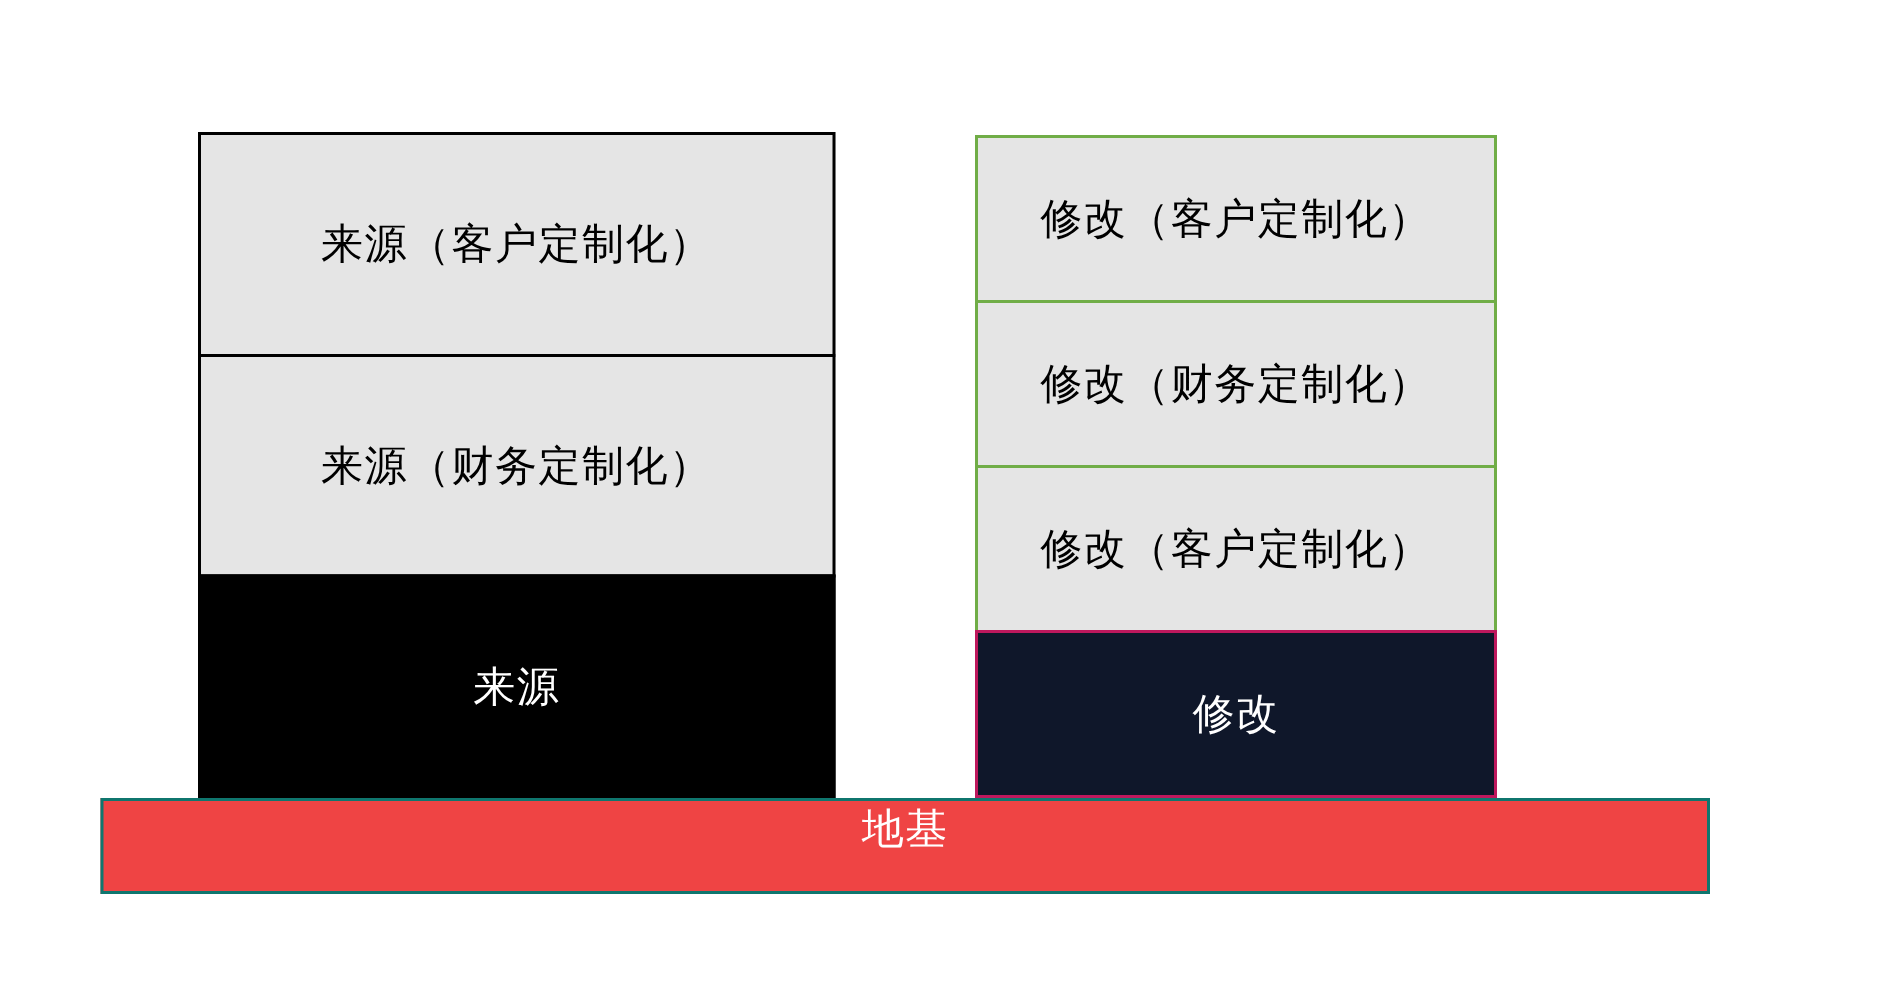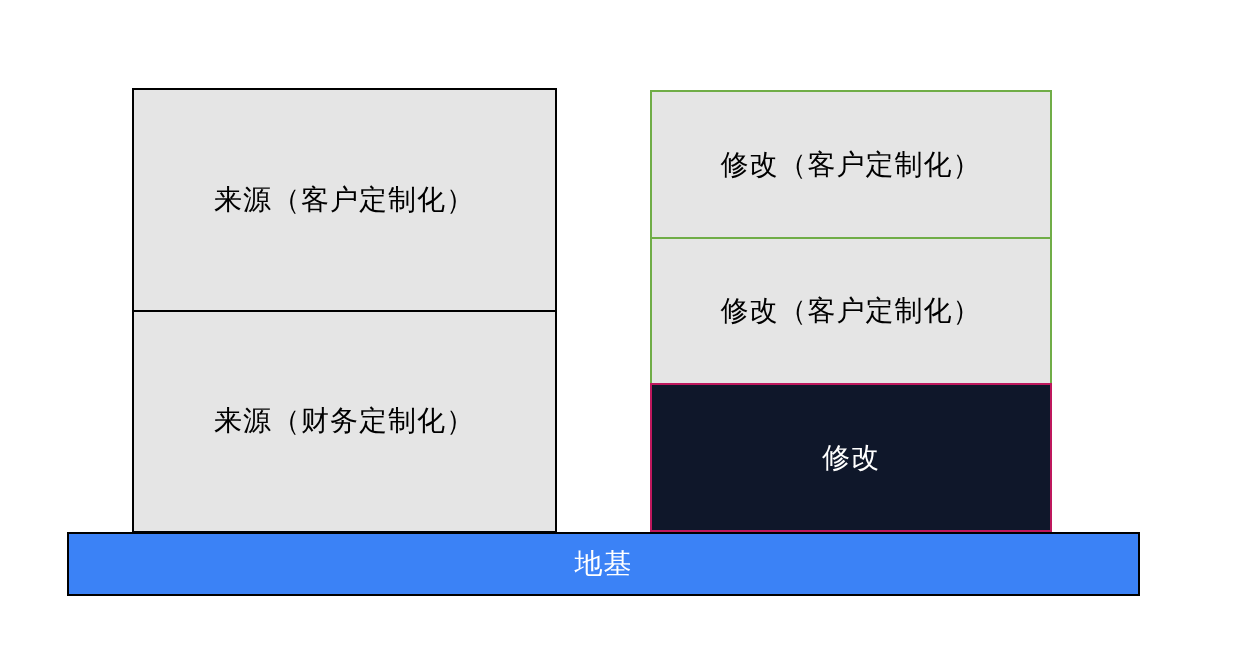--- a/index.html
+++ b/index.html
@@ -22,21 +22,21 @@
   }
   .stack-left {
     left: 132px;
     top: 88px;
     width: 425px;
     height: 445px;
   }
   .stack-right {
     left: 650px;
     top: 90px;
-    width: 402px;
+    width: 348px;
     height: 442px;
   }
   .box {
     flex: 1;
     box-sizing: border-box;
     display: flex;
     align-items: center;
     justify-content: center;
     font-size: 28px;
     line-height: 1.2;
@@ -64,47 +64,52 @@
     border: 2px solid #be185d;
     color: #ffffff;
   }
   .foundation {
     position: absolute;
     left: 67px;
     top: 532px;
     width: 1073px;
     height: 64px;
     box-sizing: border-box;
-    background: #3b82f6;
-    border: 2px solid #000000;
+    background: #ef4444;
+    border: 2px solid #0f766e;
     display: flex;
-    align-items: center;
     justify-content: center;
     font-size: 28px;
     color: #ffffff;
     letter-spacing: 1px;
   }
 </style>
 </head>
 <body>
 
 <div class="canvas">
 
   <div class="stack stack-left">
     <div class="box border-black">
       <span>来源（客户定制化）</span>
     </div>
     <div class="box border-black">
       <span>来源（财务定制化）</span>
     </div>
+    <div class="box base-black">
+      <span>来源</span>
+    </div>
   </div>
 
   <div class="stack stack-right">
     <div class="box border-green">
       <span>修改（客户定制化）</span>
+    </div>
+    <div class="box border-green">
+      <span>修改（财务定制化）</span>
     </div>
     <div class="box border-green">
       <span>修改（客户定制化）</span>
     </div>
     <div class="box base-orange">
       <span>修改</span>
     </div>
   </div>
 
   <div class="foundation">

